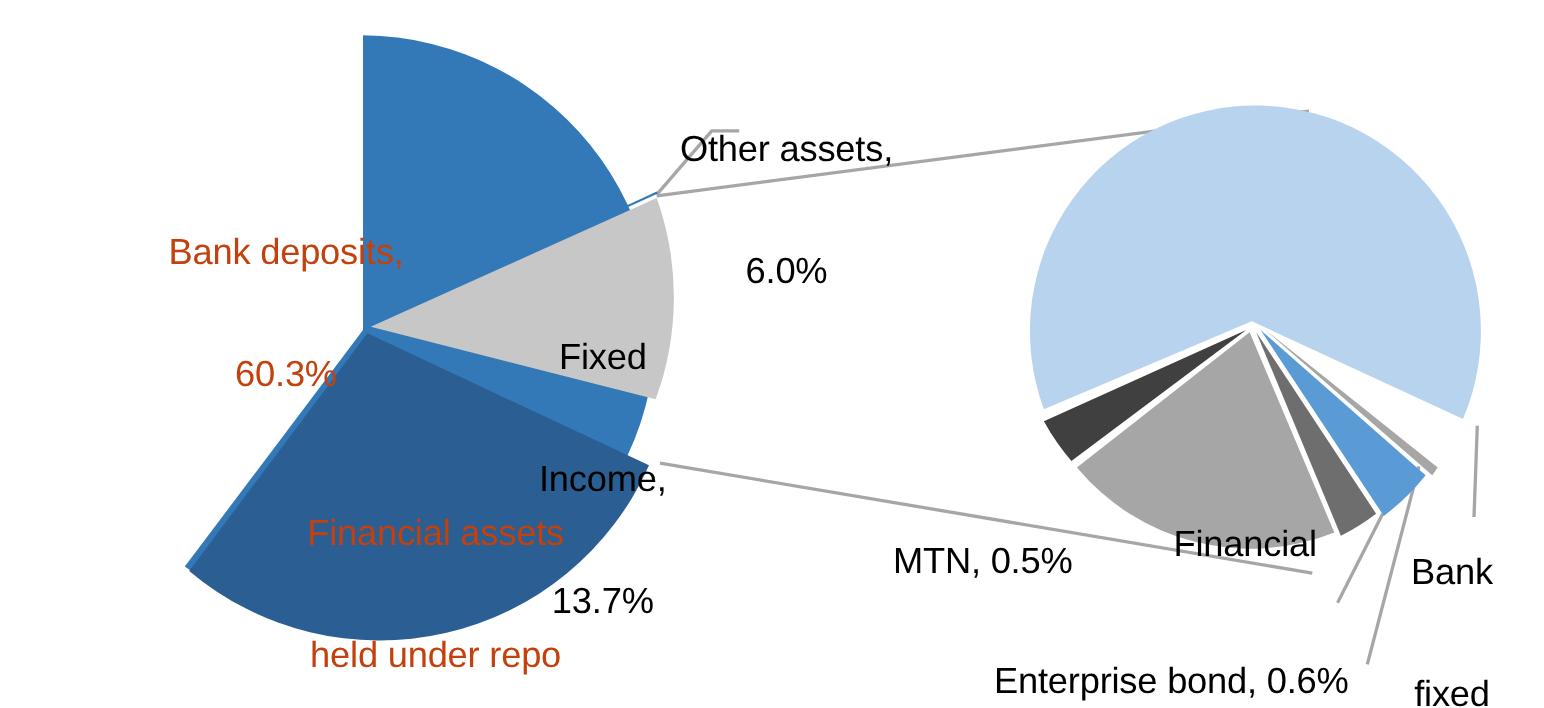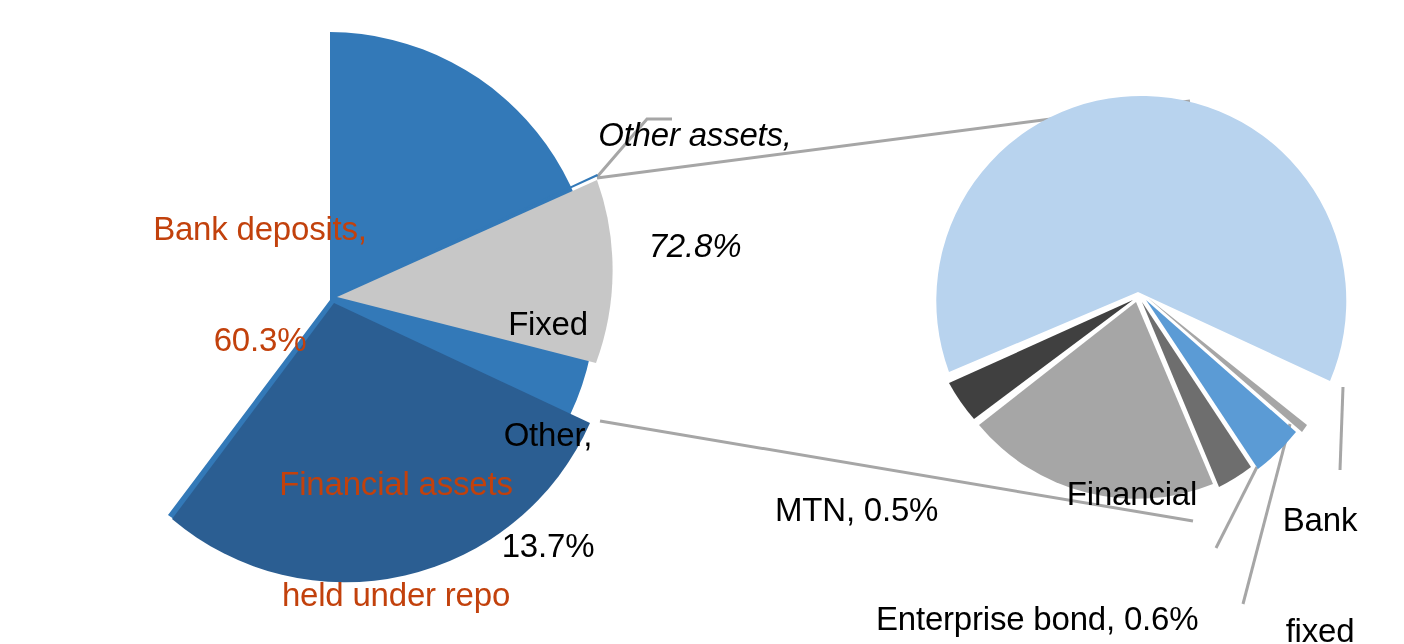--- a/index.html
+++ b/index.html
@@ -14,21 +14,21 @@
   .lbl{
     position:absolute;
     font-family:"Liberation Sans", sans-serif;
     color:#000000;
     line-height:1.12;
     white-space:pre;
     letter-spacing:-0.2px;
   }
   .lbl.white{color:#c2410c;}
   .lbl.ctr{text-align:center;}
-  .lbl.lft{text-align:left;}
+  .lbl.lft{text-align:right;}
   .s34{font-size:33px;}
 </style>
 </head>
 <body style="background: rgb(255, 255, 255);">
 
 <div id="stage">
 
   <svg id="pies" viewBox="0 0 1404 644">
 
     <g>
@@ -80,27 +80,27 @@
 
   <div class="lbl white ctr s34" style="left:258px; top:392px; width:276px;">
     <div>Financial assets</div>
     <div>held under repo</div>
     
     
   </div>
 
   <div class="lbl ctr s34" style="left:468px; top:232px; width:160px;">
     <div>Fixed</div>
-    <div>Other,</div>
+    <div>Income,</div>
     <div>13.7%</div>
   </div>
 
-  <div class="lbl ctr s34" style="left:576px; top:43px; width:238px;font-style:italic;">
+  <div class="lbl ctr s34" style="left:596px; top:43px; width:238px;">
     <div>Other assets,</div>
-    <div>72.8%</div>
+    <div>6.0%</div>
   </div>
 
 
   <div class="lbl lft s34" style="left:775px; top:418px; width:200px;">
     <div>MTN, 0.5%</div>
   </div>
 
   <div class="lbl ctr s34" style="left:1022px; top:402px; width:220px;">
     <div>Financial</div>
   </div>

